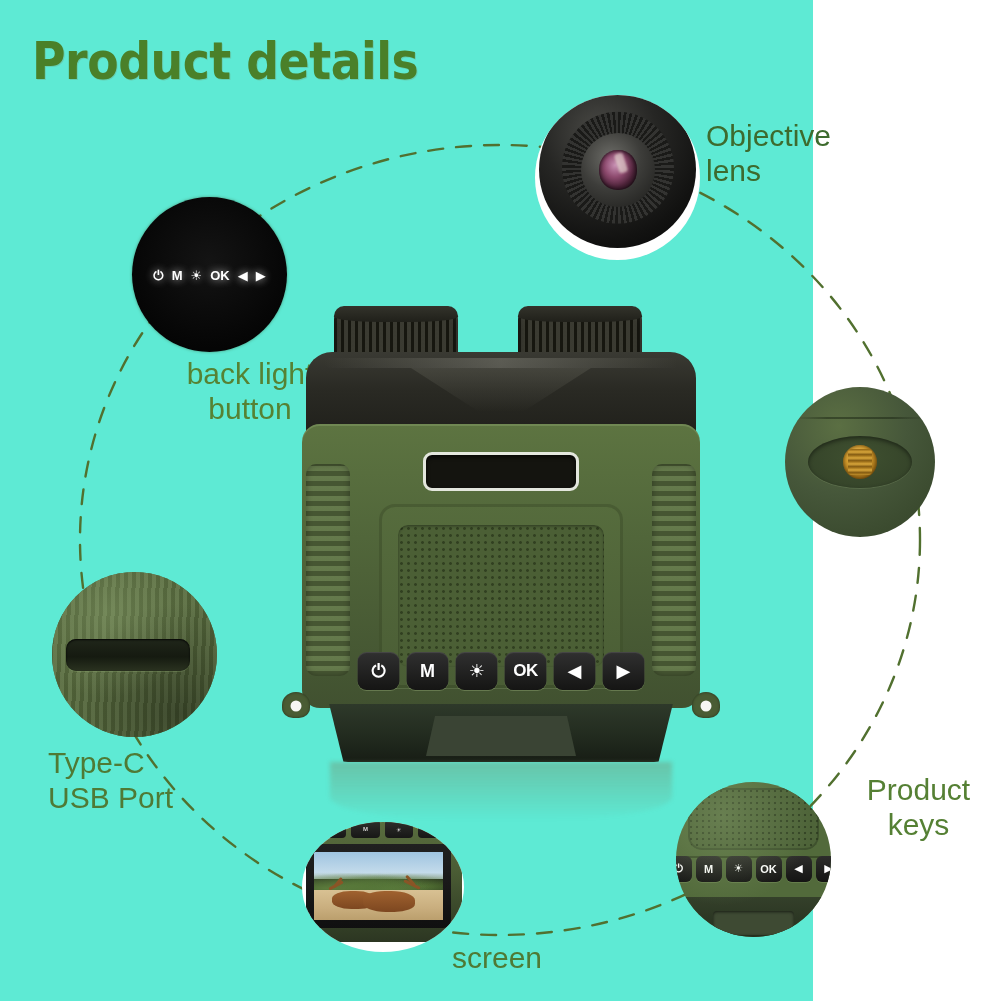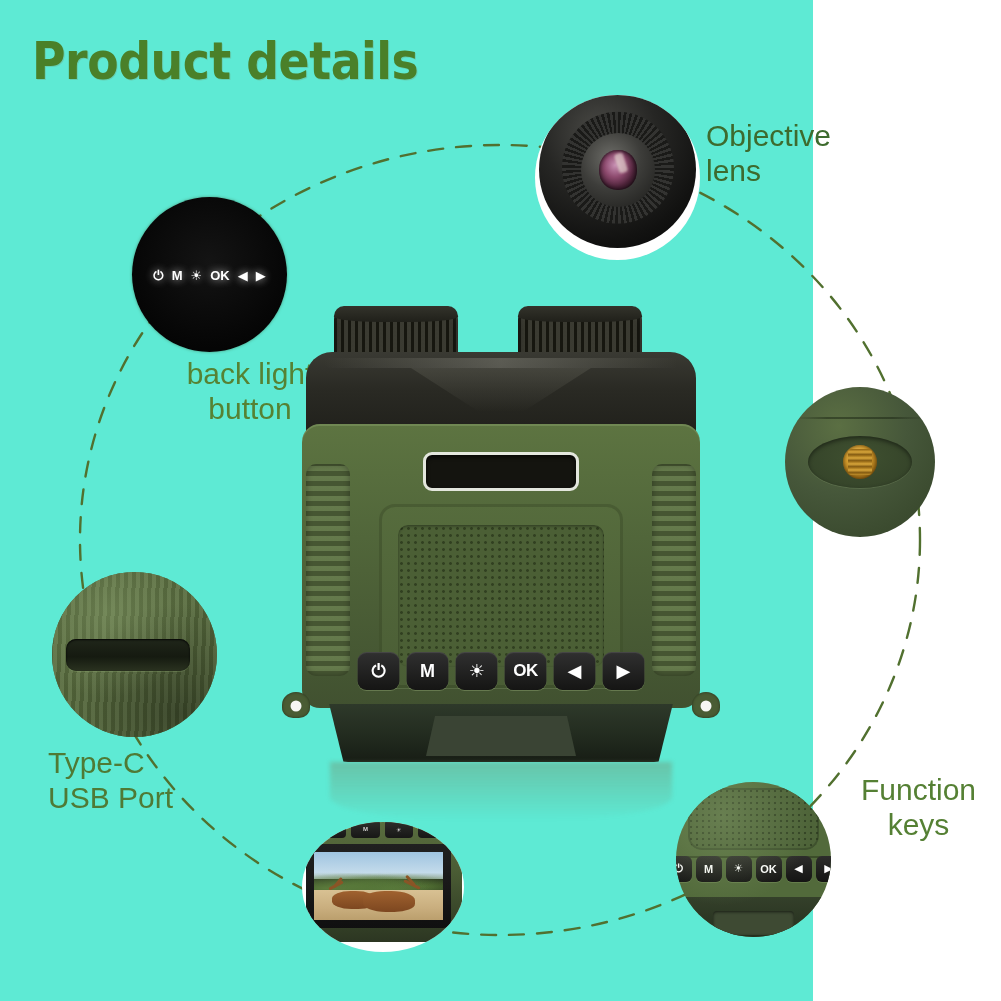--- a/index.html
+++ b/index.html
@@ -283,21 +283,21 @@
       <div class="fkey">☀</div>
       <div class="fkey">OK</div>
       <div class="fkey">◀</div>
       <div class="fkey">▶</div>
     </div>
     <div id="fn-base">
       <div id="fn-base-slot"></div>
     </div>
     <div id="bubble-function-shade"></div>
   </div>
-  <div class="callout-label lbl-function">Function
+  <div class="callout-label lbl-function">Product
 keys</div>
 
   <div class="bubble" id="bubble-screen">
     <div id="screen-inner">
       <div id="screen-shell"></div>
       <div id="screen-keyrow">
         <div class="skey">⏻</div>
         <div class="skey">M</div>
         <div class="skey">☀</div>
         <div class="skey">OK</div>
@@ -312,20 +312,21 @@
             <div class="deer-antler" style="left:0px;top:-10px;width:12px;height:3px;transform:rotate(-50deg);"></div>
           </div>
           <div class="lcd-deer" id="deer-2">
             <div class="deer-antler" style="right:-6px;top:-8px;width:18px;height:3px;transform:rotate(26deg);"></div>
             <div class="deer-antler" style="right:-2px;top:-12px;width:13px;height:3px;transform:rotate(48deg);"></div>
           </div>
         </div>
       </div>
     </div>
   </div>
+  <div class="callout-label lbl-screen">screen</div>
 
   <div id="device">
 
     <div class="eyepiece" id="eyepiece-left">
       <div class="eyepiece-top"></div>
     </div>
     <div class="eyepiece" id="eyepiece-right">
       <div class="eyepiece-top"></div>
     </div>
 

